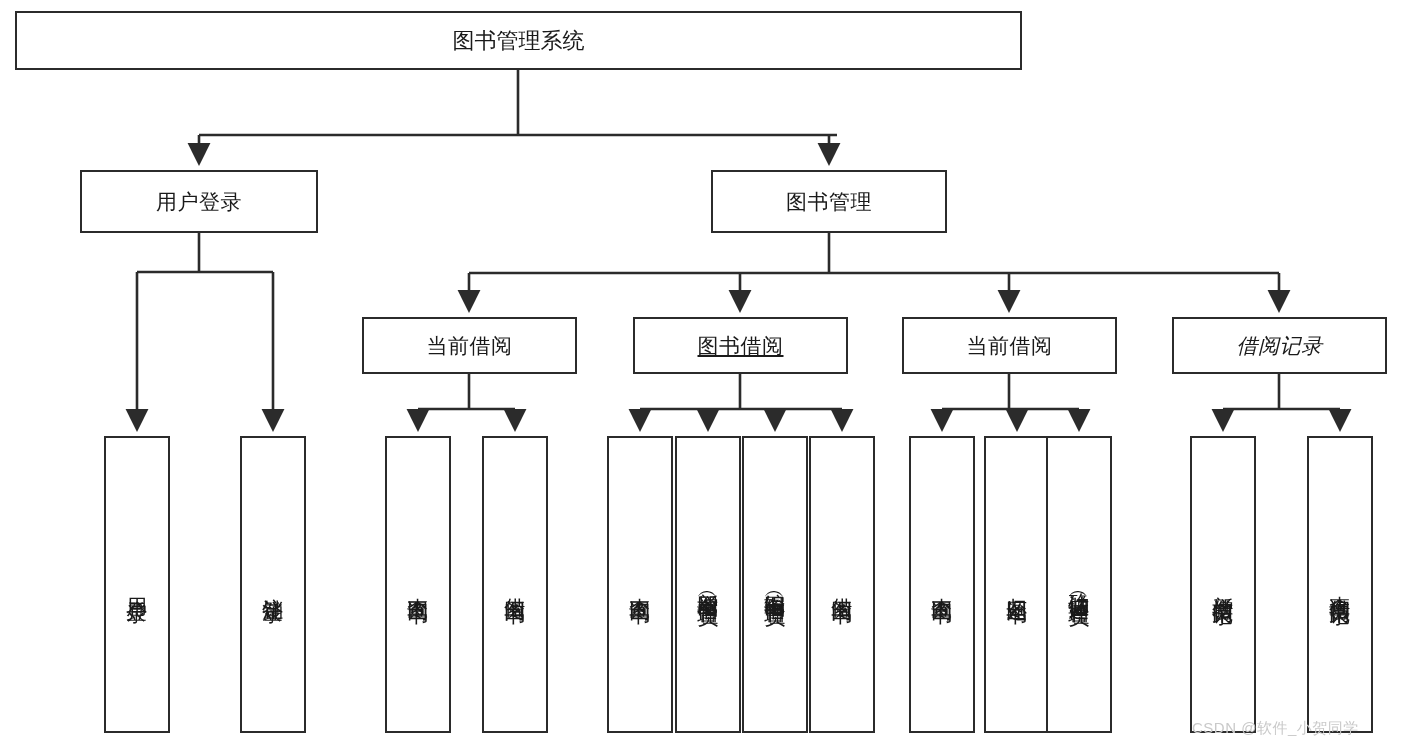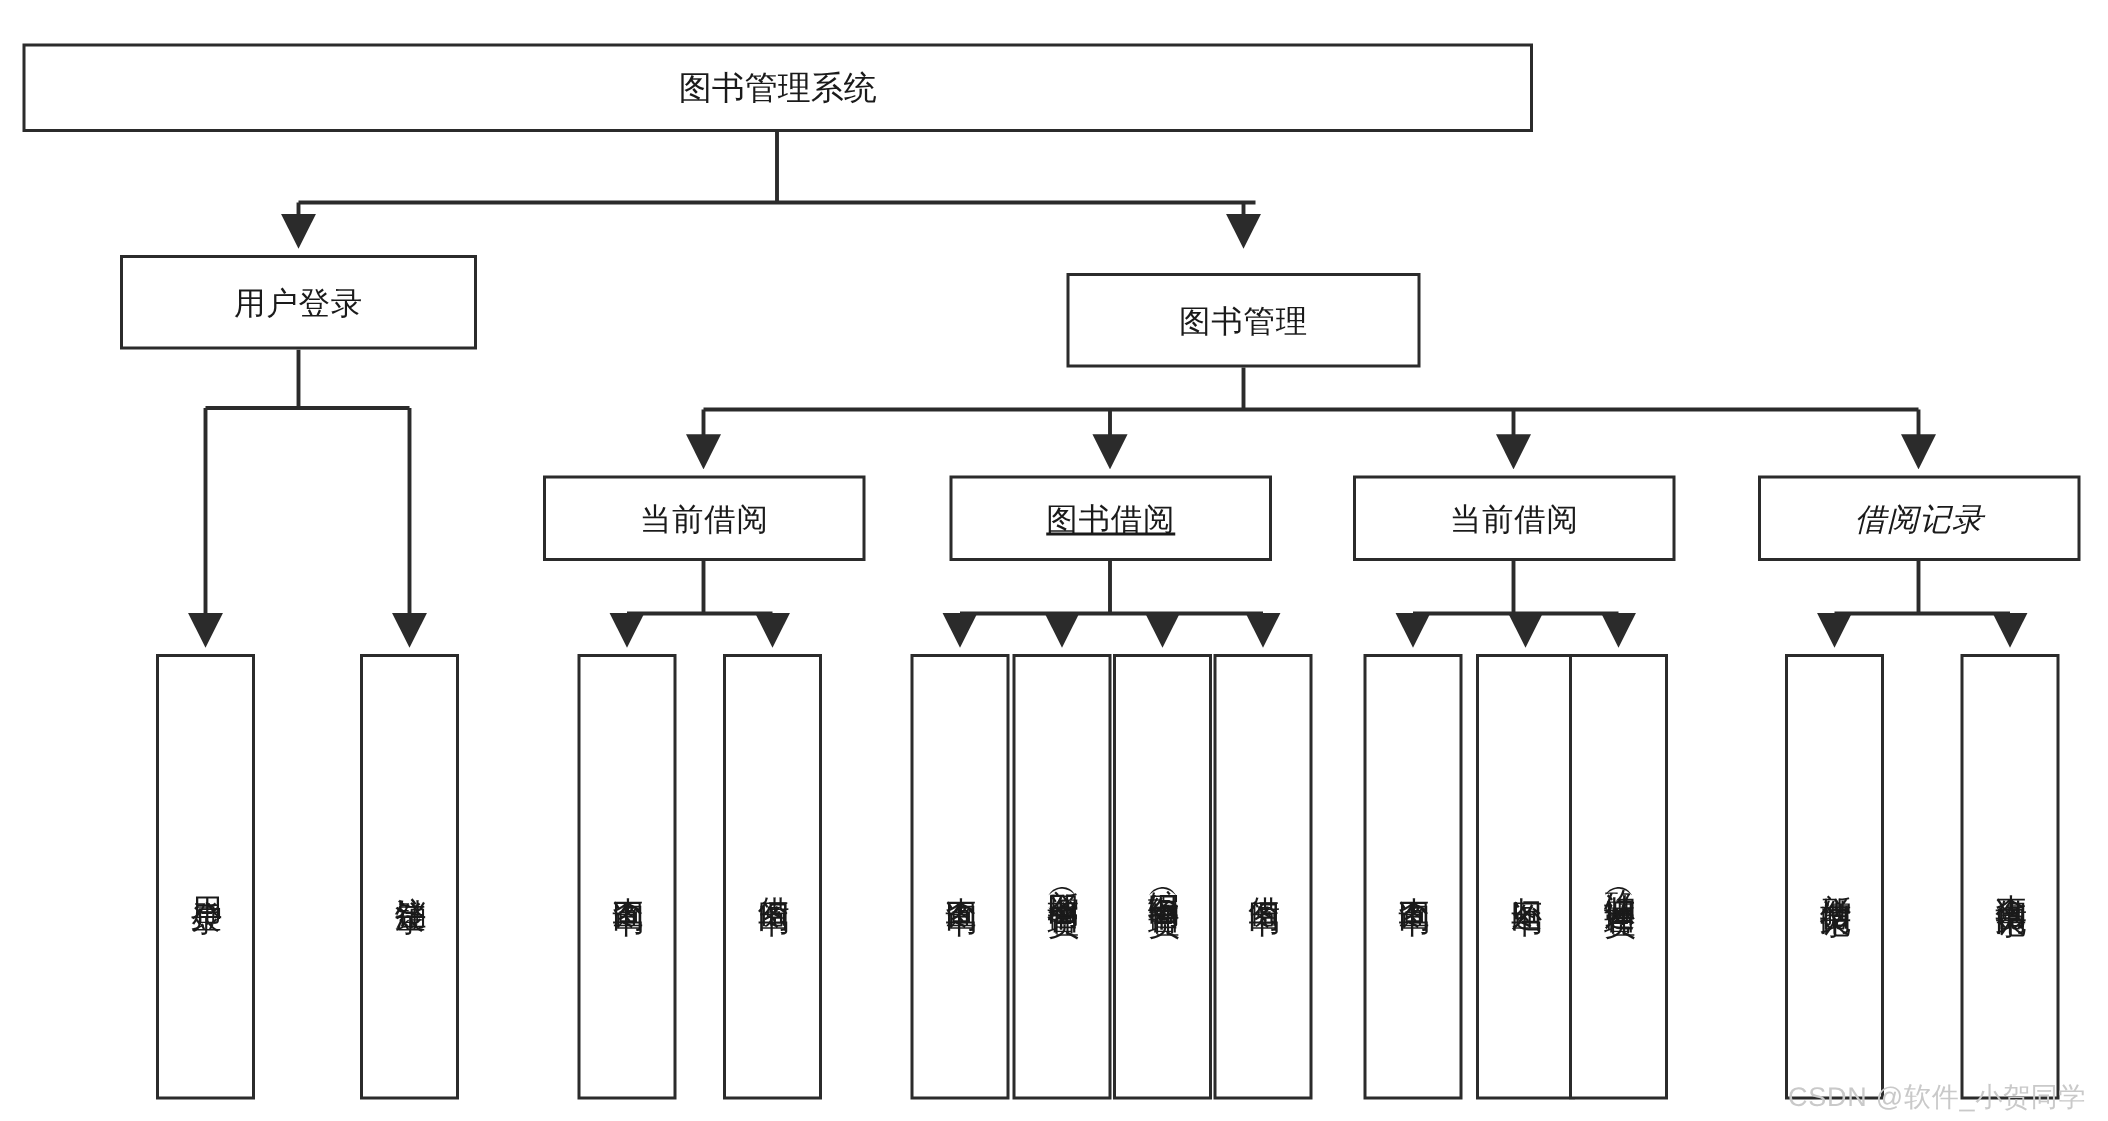--- a/index.html
+++ b/index.html
@@ -51,21 +51,21 @@
     writing-mode: vertical-rl;
     text-orientation: upright;
     font-size: 21px;
     line-height: 1.32;
     letter-spacing: 2px;
     white-space: nowrap;
     color: #1a1a1a;
   }
   .watermark {
     position: absolute;
-    font-size: 18px;
+    font-size: 15px;
     color: #c9c9c9;
     white-space: nowrap;
     letter-spacing: 0.5px;
   }
 </style>
 </head>
 <body>
 
 <div id="canvas">
 
@@ -112,28 +112,28 @@
       <path d="M1017,409 L1017,428" marker-end="url(#arrow)"></path>
       <path d="M1079,409 L1079,428" marker-end="url(#arrow)"></path>
 
       <path d="M1279,374 L1279,409"></path>
       <path d="M1223,409 L1340,409"></path>
       <path d="M1223,409 L1223,428" marker-end="url(#arrow)"></path>
       <path d="M1340,409 L1340,428" marker-end="url(#arrow)"></path>
     </g>
   </svg>
 
-  <div class="node root" style="left:15px; top:29px; width:1007px; height:59px;">
+  <div class="node root" style="left:15px; top:11px; width:1007px; height:59px;">
     <span>图书管理系统</span>
   </div>
 
   <div class="node horiz" style="left:80px; top:170px; width:238px; height:63px;">
     <span>用户登录</span>
   </div>
-  <div class="node horiz" style="left:711px; top:170px; width:236px; height:63px;margin-top:12px;">
+  <div class="node horiz" style="left:711px; top:170px; width:236px; height:63px;">
     <span>图书管理</span>
   </div>
 
   <div class="node horiz" style="left:362px; top:317px; width:215px; height:57px;">
     <span>当前借阅</span>
   </div>
   <div class="node horiz" style="left:633px; top:317px; width:215px; height:57px;text-decoration:underline;">
     <span>图书借阅</span>
   </div>
   <div class="node horiz" style="left:902px; top:317px; width:215px; height:57px;text-align:right;">

